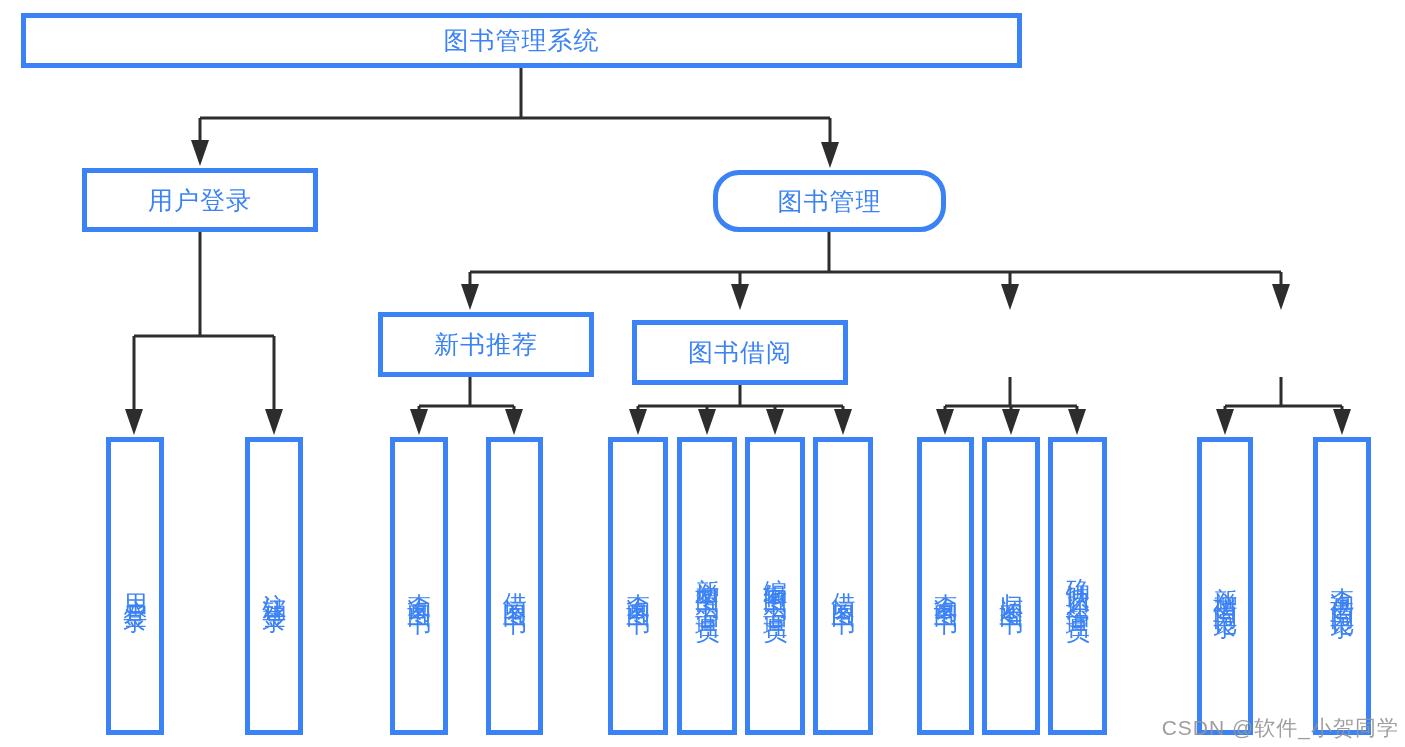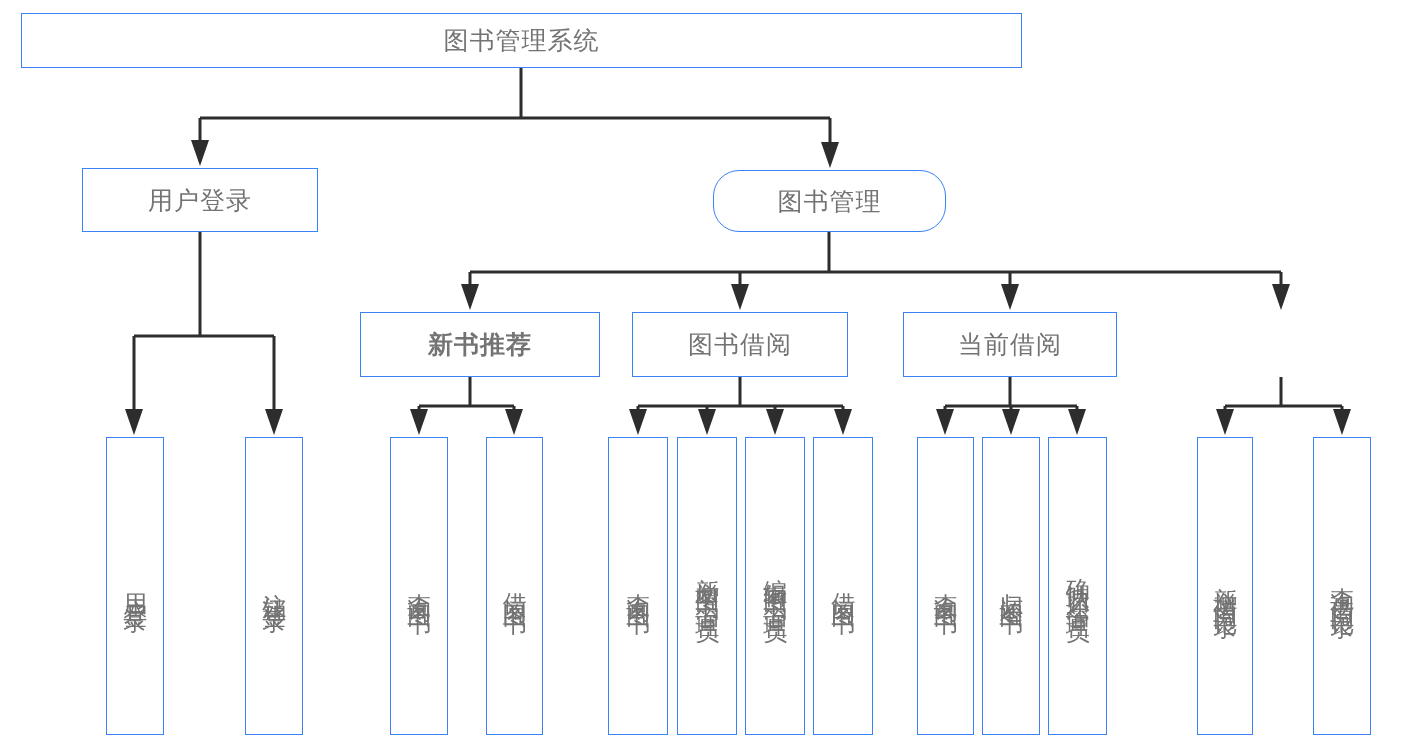--- a/index.html
+++ b/index.html
@@ -8,25 +8,25 @@
     width:1405px;height:747px;
     background:#ffffff;
     overflow:hidden;
     font-family:"Liberation Sans","DejaVu Sans",sans-serif;
   }
   .wires{position:absolute;left:0;top:0;z-index:1;}
   .node{
     position:absolute;
     box-sizing:border-box;
     background:#ffffff;
-    border:1px solid #3b82f6;
+    border:5px solid #3b82f6;
     display:flex;
     align-items:center;
     justify-content:center;
-    color:#737373;
+    color:#3b82f6;
     z-index:2;
   }
   .node.h span{
     font-size:25px;
     letter-spacing:1px;
     white-space:nowrap;
   }
   .node.v span{
     writing-mode:vertical-rl;
     text-orientation:mixed;
@@ -87,28 +87,25 @@
     <span>图书管理系统</span>
   </div>
 
   <div class="node h" style="left:82px;top:168px;width:236px;height:64px;">
     <span>用户登录</span>
   </div>
   <div class="node h" style="left:713px;top:170px;width:233px;height:62px;border-radius:26px;">
     <span>图书管理</span>
   </div>
 
-  <div class="node h" style="left:360px;top:312px;width:240px;height:65px;font-weight:bold;">
+  <div class="node h" style="left:378px;top:312px;width:216px;height:65px;">
     <span>新书推荐</span>
   </div>
-  <div class="node h" style="left:632px;top:312px;width:216px;height:65px;">
+  <div class="node h" style="left:632px;top:320px;width:216px;height:65px;">
     <span>图书借阅</span>
-  </div>
-  <div class="node h" style="left:903px;top:312px;width:214px;height:65px;">
-    <span>当前借阅</span>
   </div>
 
   <div class="node v" style="left:106px;top:437px;width:58px;height:298px;">
     <span>用户登录</span>
   </div>
   <div class="node v" style="left:245px;top:437px;width:58px;height:298px;">
     <span>注销登录</span>
   </div>
 
   <div class="node v" style="left:390px;top:437px;width:58px;height:298px;">
@@ -141,14 +138,15 @@
     <span>确认归还（管理员）</span>
   </div>
 
   <div class="node v" style="left:1197px;top:437px;width:56px;height:298px;">
     <span>新增借阅记录</span>
   </div>
   <div class="node v" style="left:1313px;top:437px;width:58px;height:298px;">
     <span>查询借阅记录</span>
   </div>
 
+  <div class="watermark">CSDN @软件_小贺同学</div>
 
 </div>
 
 </body></html>

